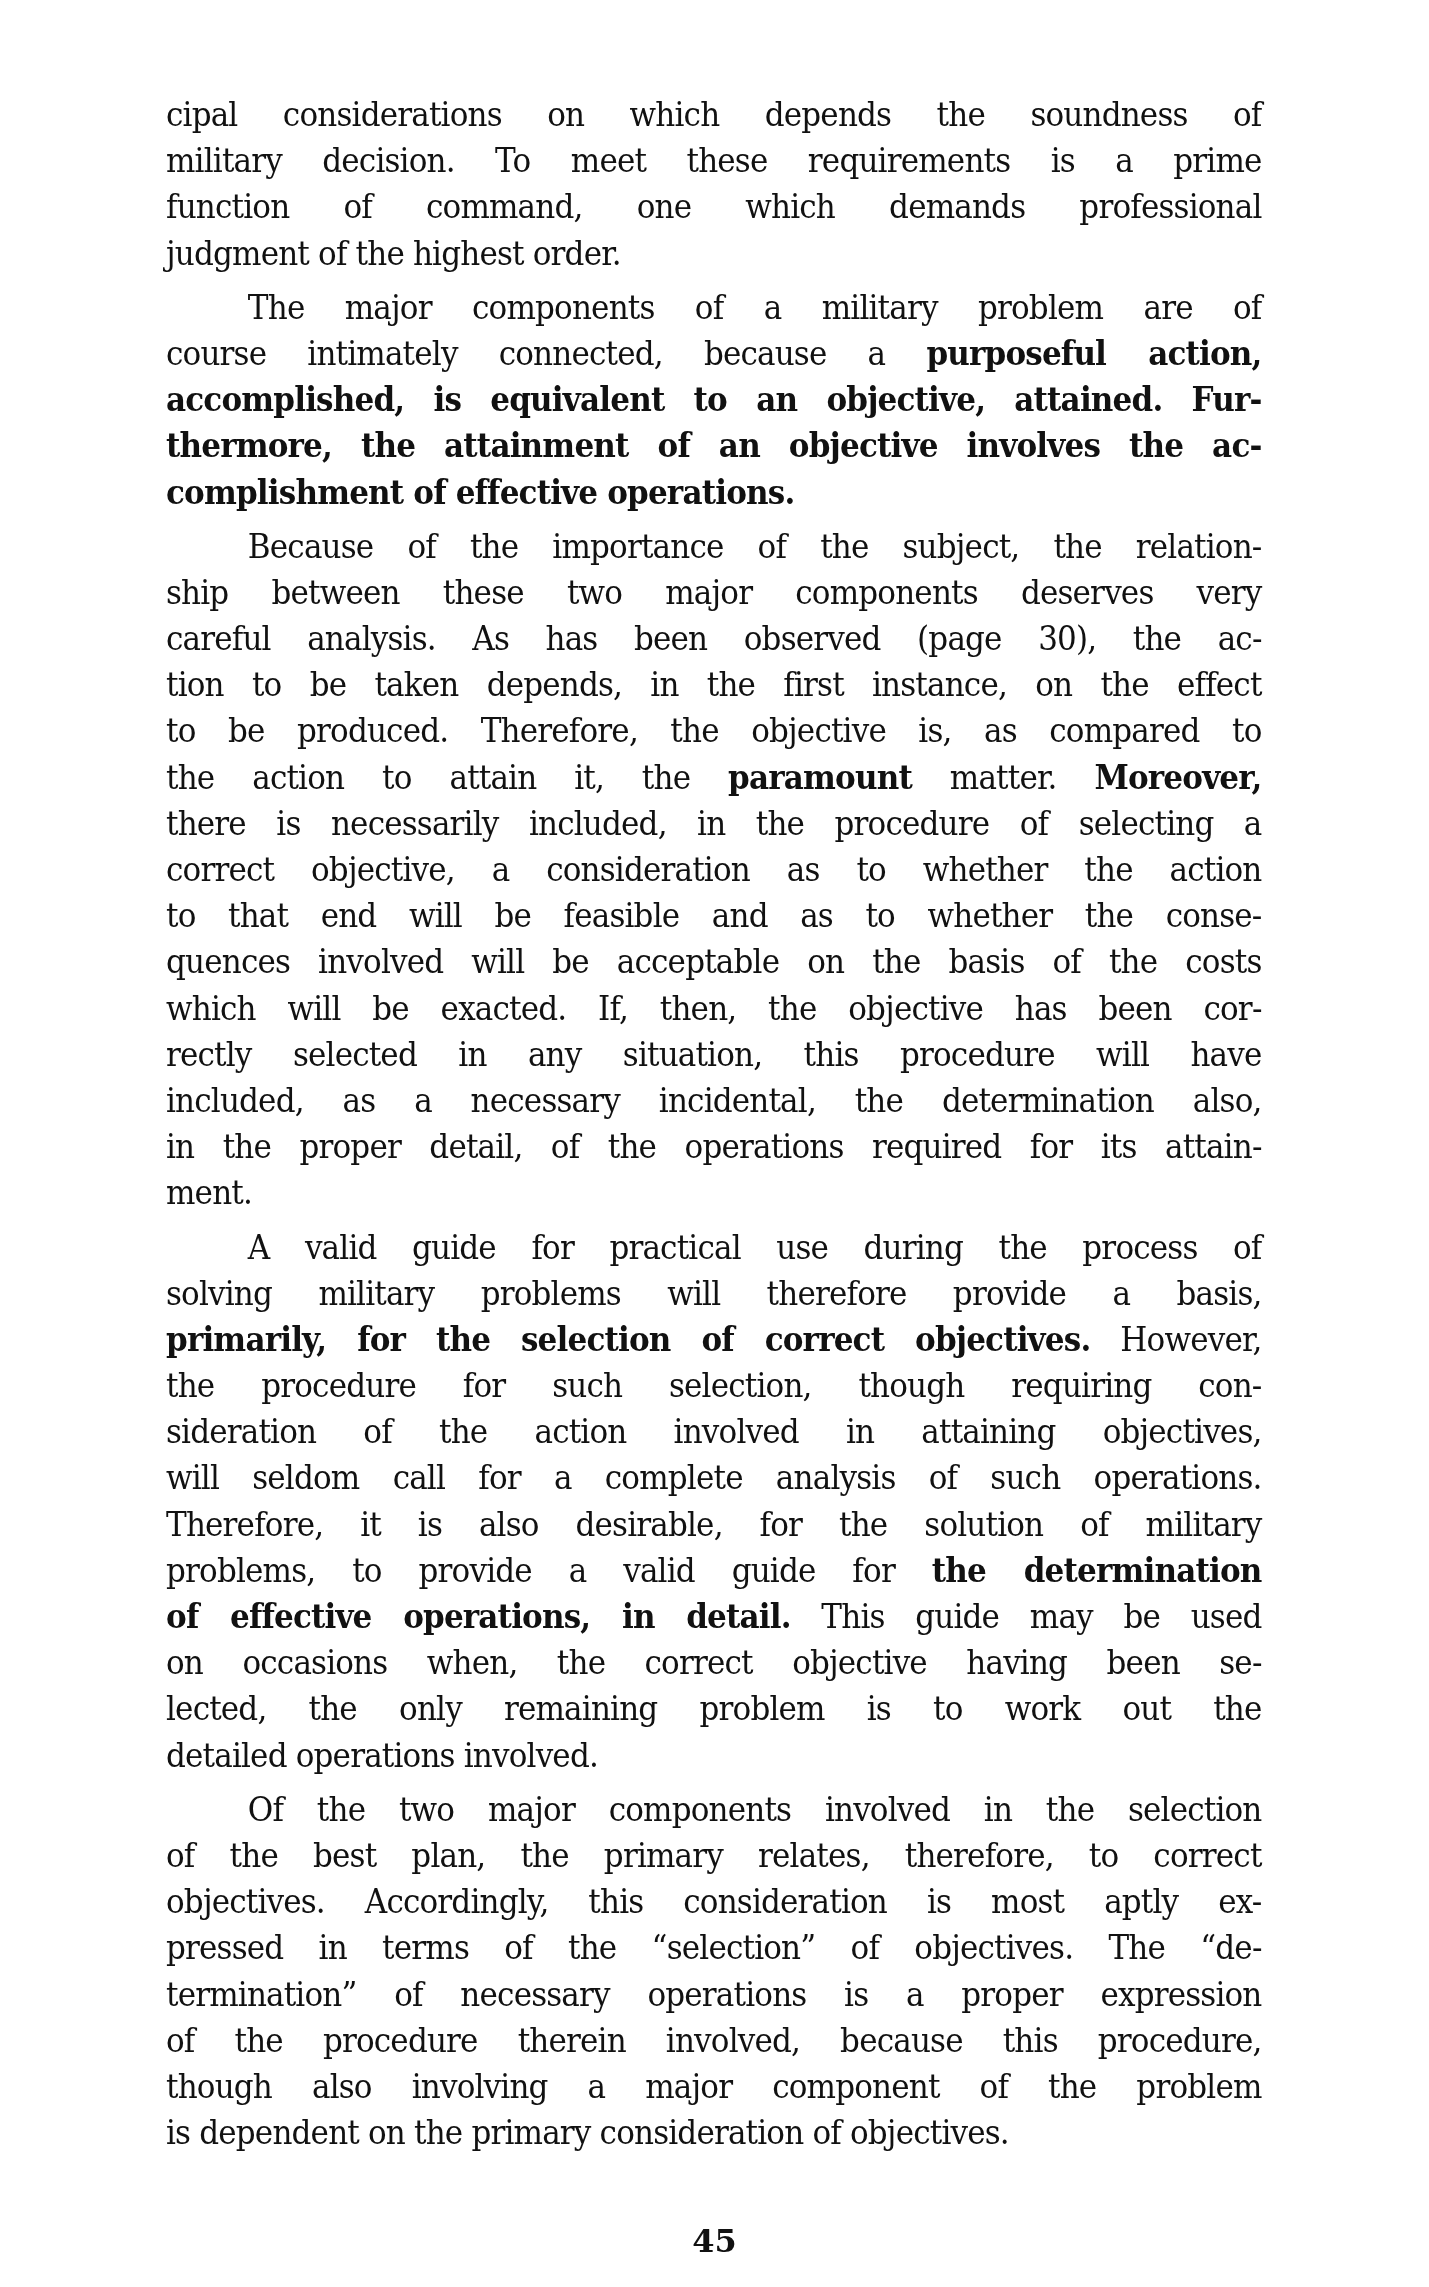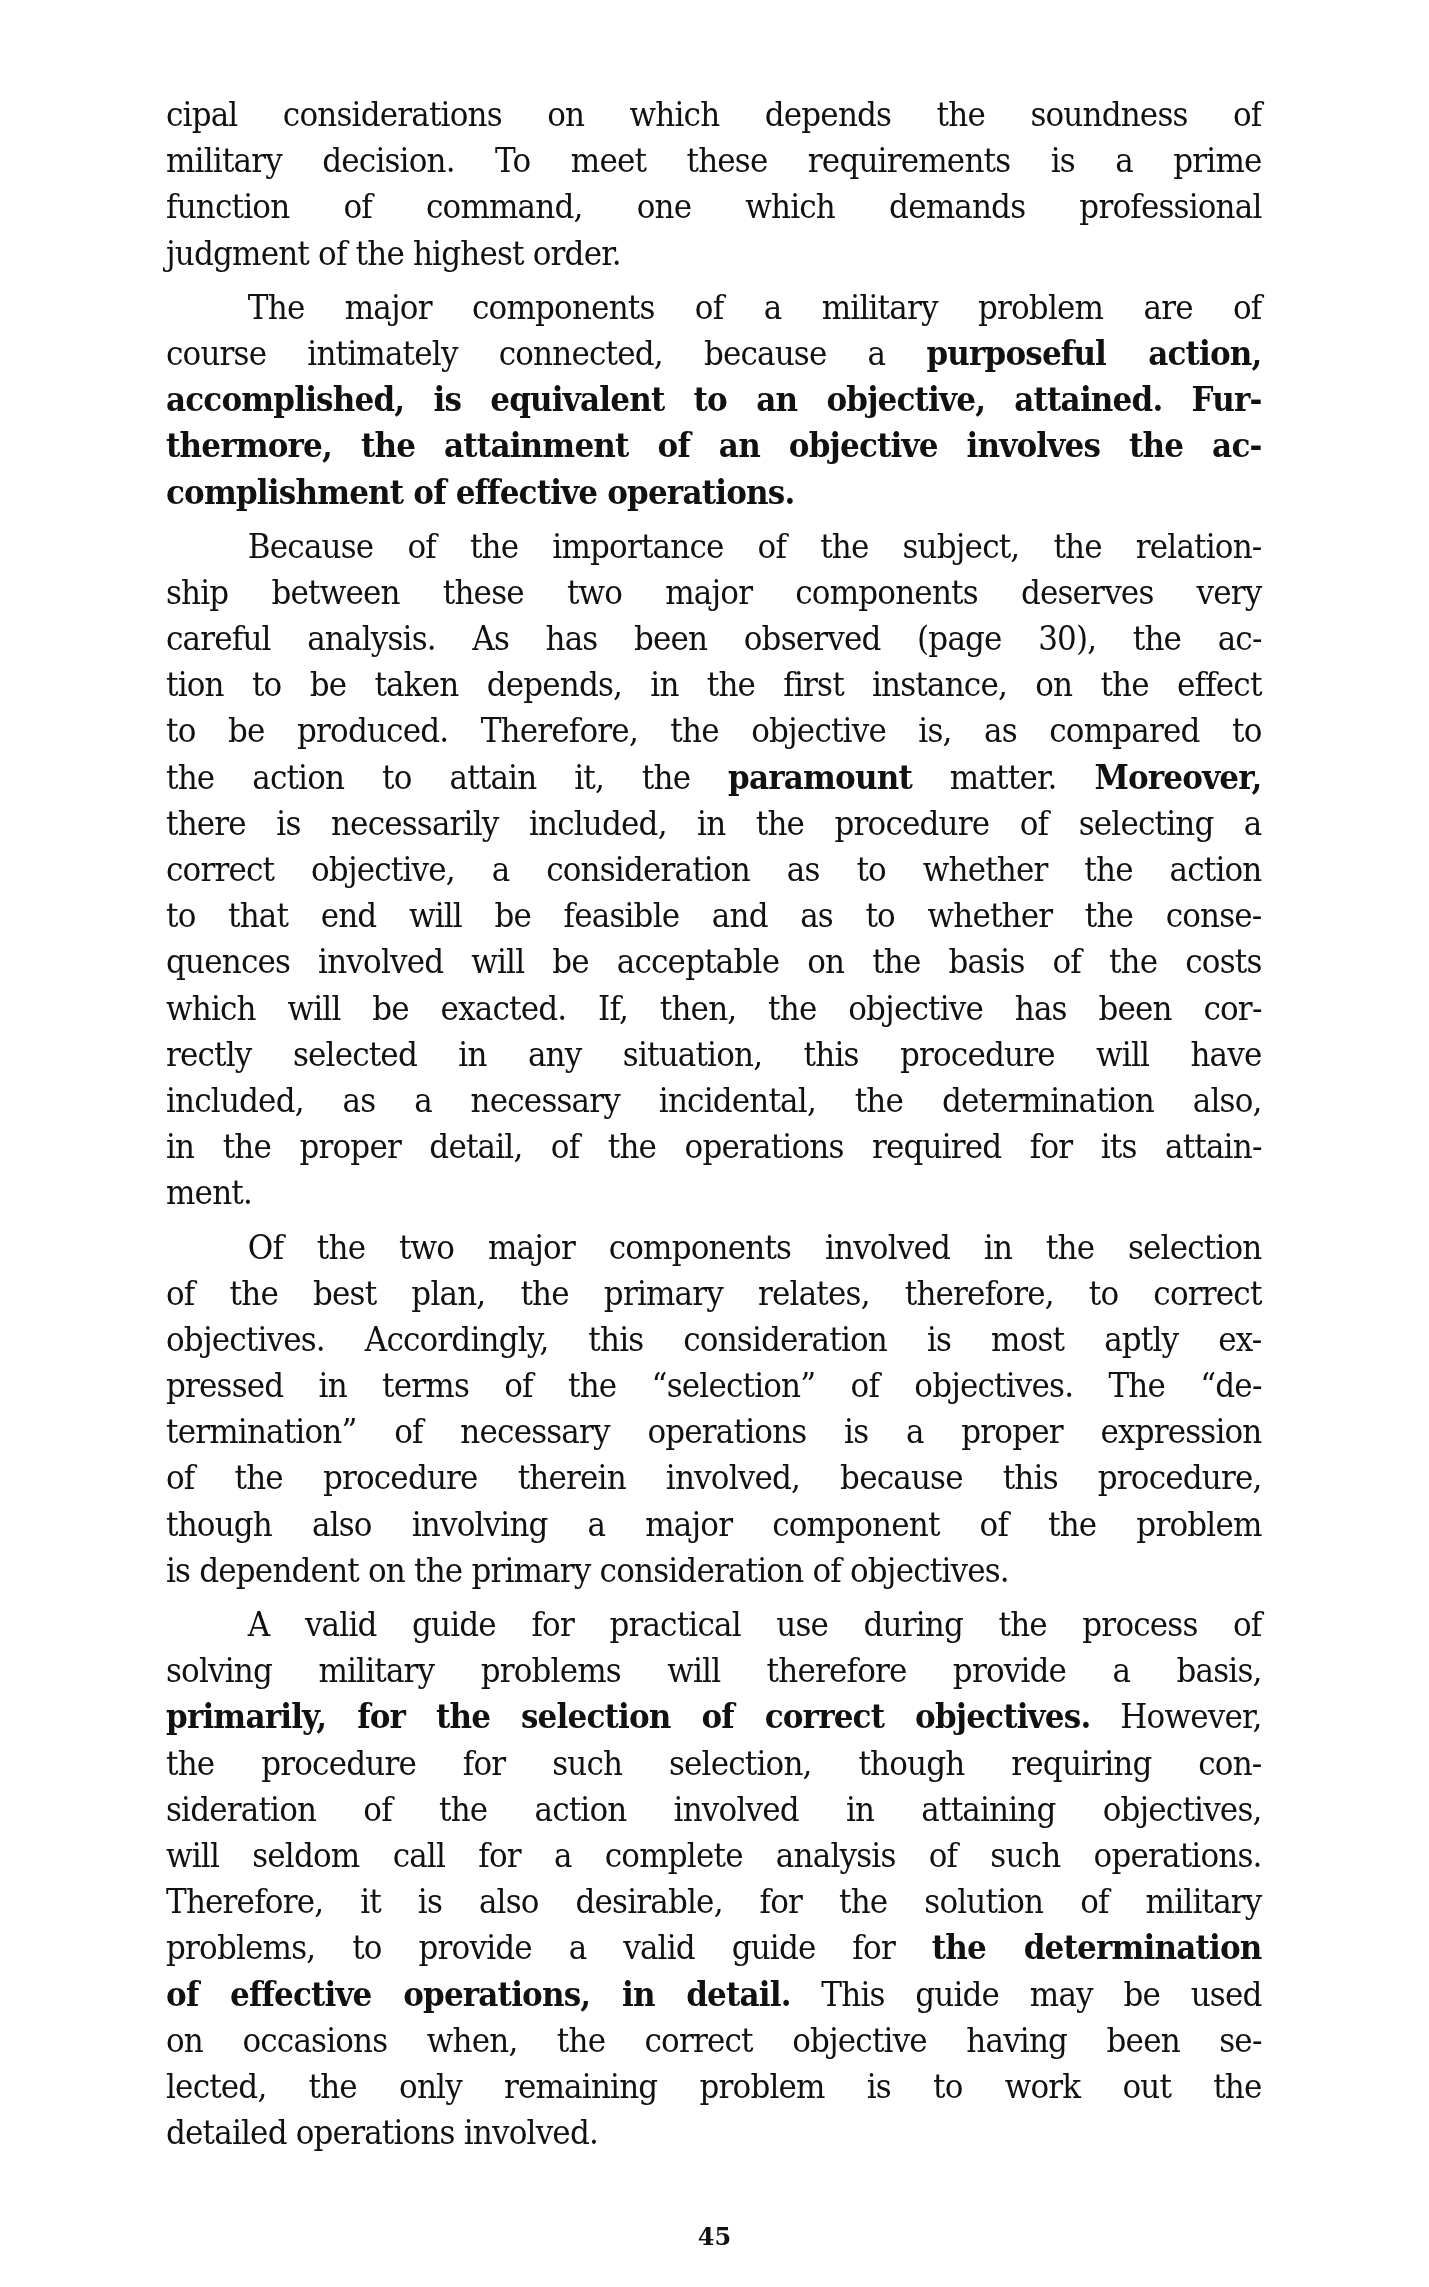--- a/index.html
+++ b/index.html
@@ -46,21 +46,21 @@
   }
   .b {
     font-weight: bold;
   }
   .page-number {
     position: absolute;
     left: 0;
     width: 1429px;
     top: 2222px;
     text-align: center;
-    font-size: 24px;
+    font-size: 32px;
     font-weight: bold;
     font-family: "DejaVu Serif", "Liberation Serif", serif;
     color: #111111;
   }
 </style>
 </head>
 <body>
 
 <div class="page" id="doc-body">
     <div class="para">
@@ -87,38 +87,38 @@
       <span class="line"><span>correct objective, a consideration as to whether the action</span></span>
       <span class="line"><span>to that end will be feasible and as to whether the conse-</span></span>
       <span class="line"><span>quences involved will be acceptable on the basis of the costs</span></span>
       <span class="line"><span>which will be exacted. If, then, the objective has been cor-</span></span>
       <span class="line"><span>rectly selected in any situation, this procedure will have</span></span>
       <span class="line"><span>included, as a necessary incidental, the determination also,</span></span>
       <span class="line"><span>in the proper detail, of the operations required for its attain-</span></span>
       <span class="line last"><span>ment.</span></span>
     </div>
     <div class="para">
-      <span class="line indent"><span>Of the two major components involved in the selection</span></span>
-      <span class="line"><span>of the best plan, the primary relates, therefore, to correct</span></span>
-      <span class="line"><span>objectives. Accordingly, this consideration is most aptly ex-</span></span>
-      <span class="line"><span>pressed in terms of the “selection” of objectives. The “de-</span></span>
-      <span class="line"><span>termination” of necessary operations is a proper expression</span></span>
-      <span class="line"><span>of the procedure therein involved, because this procedure,</span></span>
-      <span class="line"><span>though also involving a major component of the problem</span></span>
-      <span class="line last"><span>is dependent on the primary consideration of objectives.</span></span>
-    </div>
-    <div class="para">
       <span class="line indent"><span>A valid guide for practical use during the process of</span></span>
       <span class="line"><span>solving military problems will therefore provide a basis,</span></span>
       <span class="line"><span class="b">primarily, for the selection of correct objectives.</span><span> However,</span></span>
       <span class="line"><span>the procedure for such selection, though requiring con-</span></span>
       <span class="line"><span>sideration of the action involved in attaining objectives,</span></span>
       <span class="line"><span>will seldom call for a complete analysis of such operations.</span></span>
       <span class="line"><span>Therefore, it is also desirable, for the solution of military</span></span>
       <span class="line"><span>problems, to provide a valid guide for </span><span class="b">the determination</span></span>
       <span class="line"><span class="b">of effective operations, in detail.</span><span>  This guide may be used</span></span>
       <span class="line"><span>on occasions when, the correct objective having been se-</span></span>
       <span class="line"><span>lected, the only remaining problem is to work out the</span></span>
       <span class="line last"><span>detailed operations involved.</span></span>
     </div>
+    <div class="para">
+      <span class="line indent"><span>Of the two major components involved in the selection</span></span>
+      <span class="line"><span>of the best plan, the primary relates, therefore, to correct</span></span>
+      <span class="line"><span>objectives. Accordingly, this consideration is most aptly ex-</span></span>
+      <span class="line"><span>pressed in terms of the “selection” of objectives. The “de-</span></span>
+      <span class="line"><span>termination” of necessary operations is a proper expression</span></span>
+      <span class="line"><span>of the procedure therein involved, because this procedure,</span></span>
+      <span class="line"><span>though also involving a major component of the problem</span></span>
+      <span class="line last"><span>is dependent on the primary consideration of objectives.</span></span>
+    </div>
   </div>
 
 <div class="page-number">45</div>
 
 </body></html>

